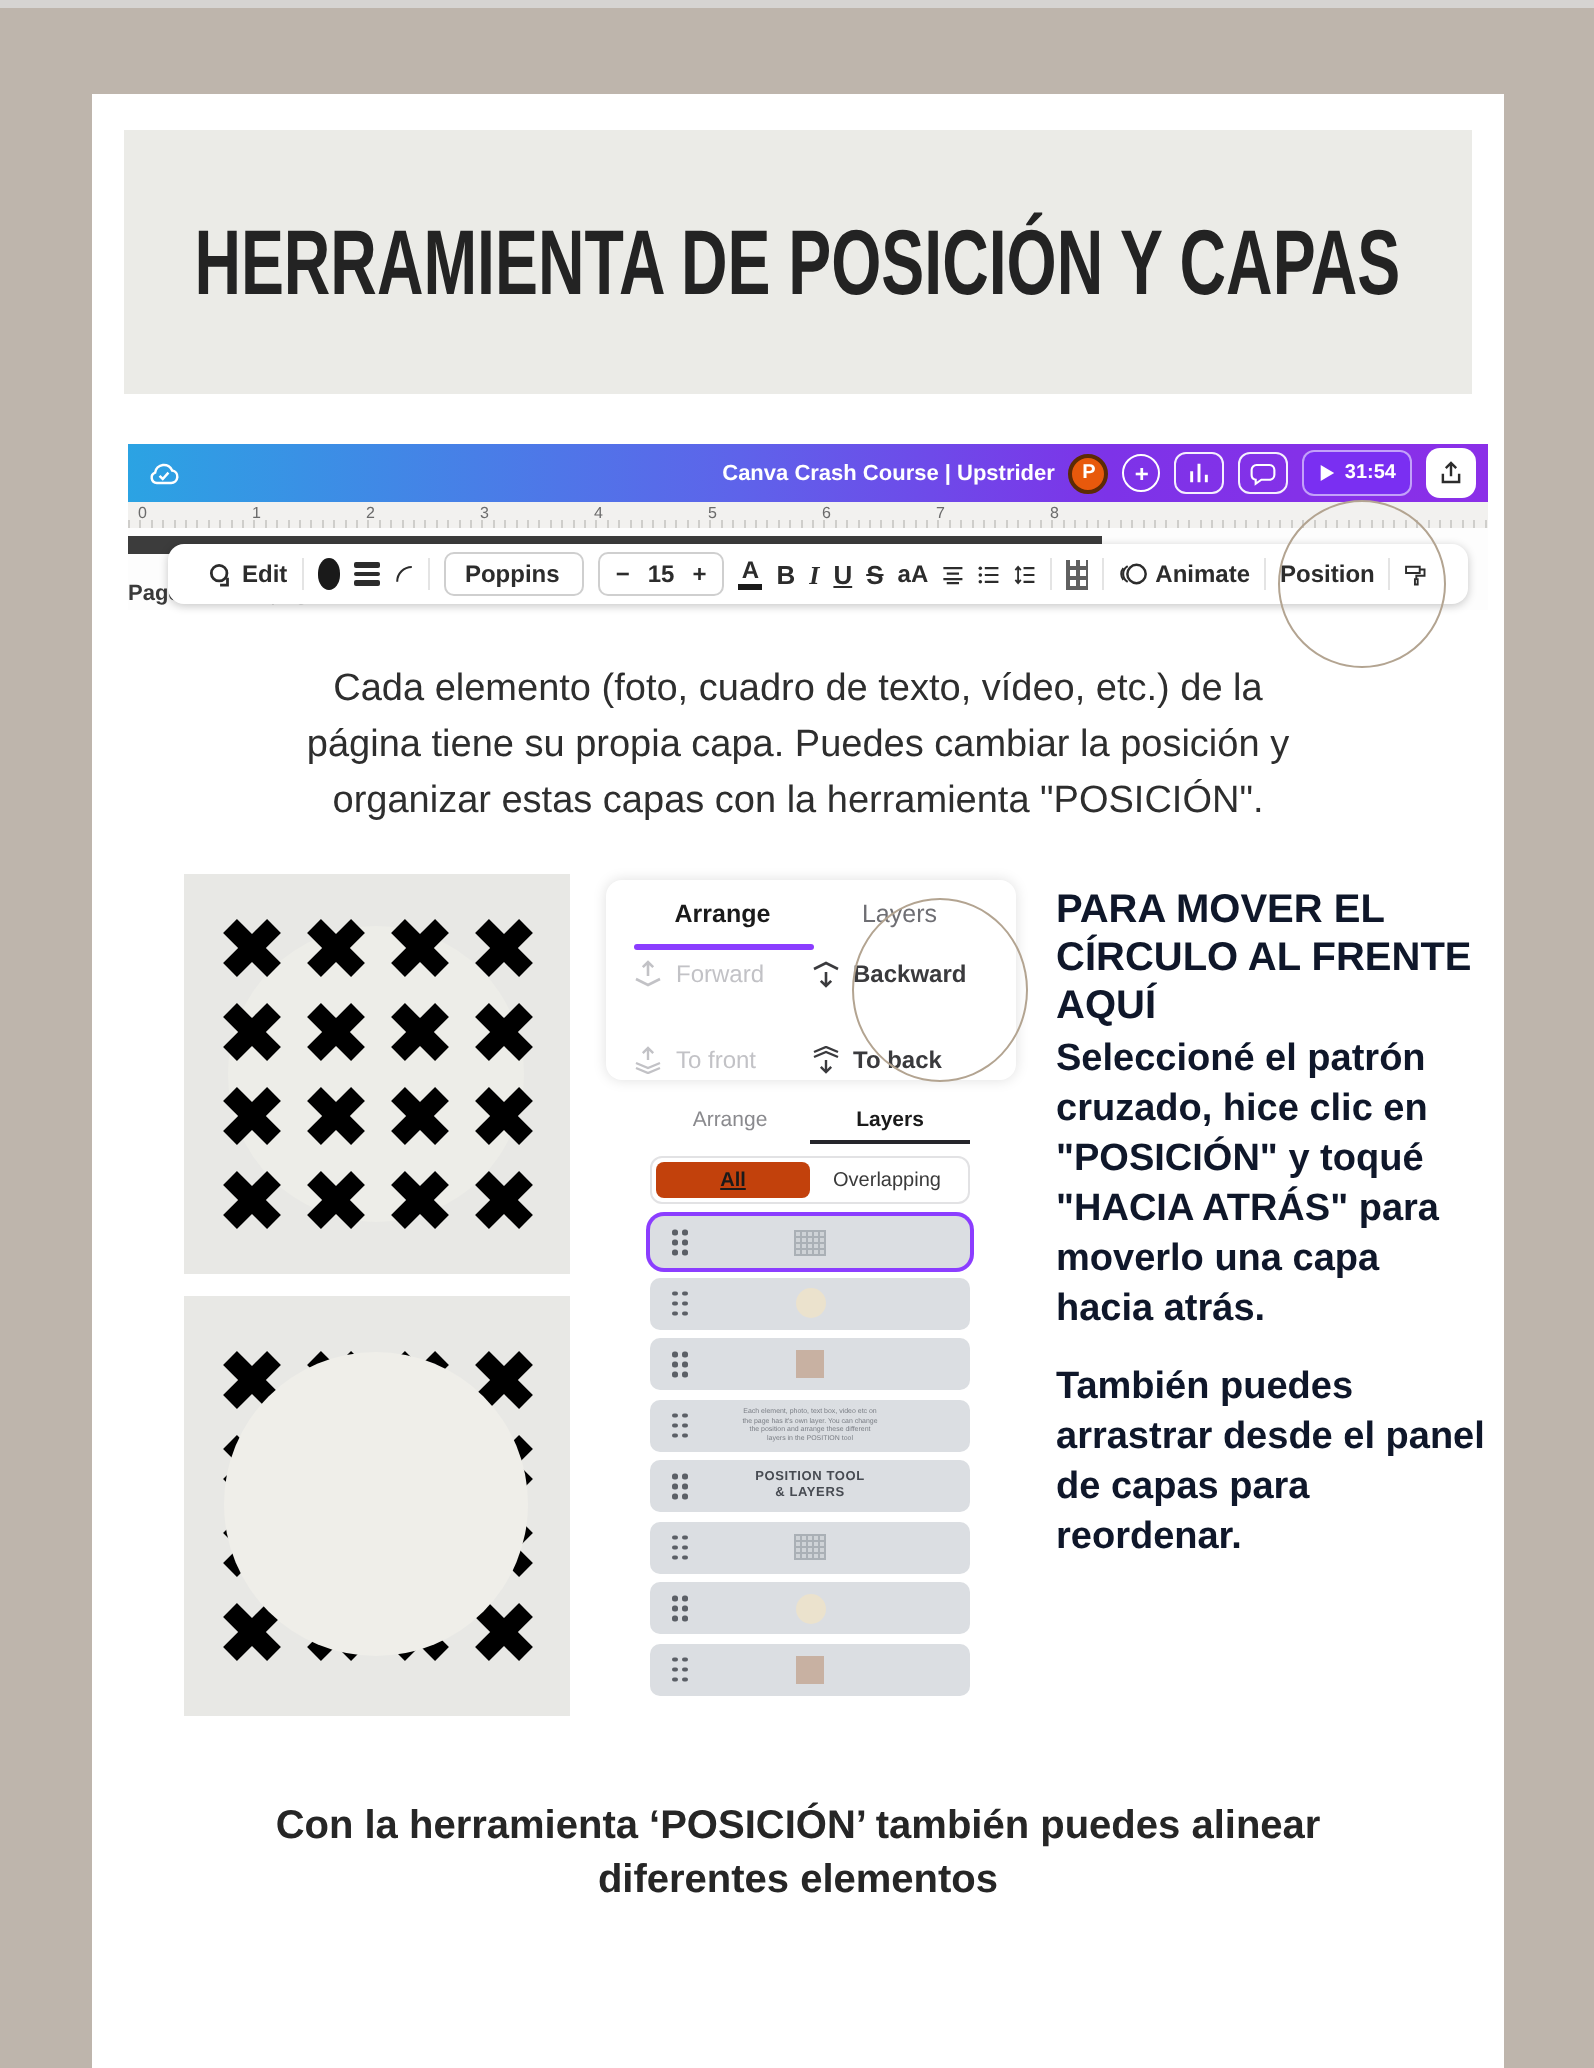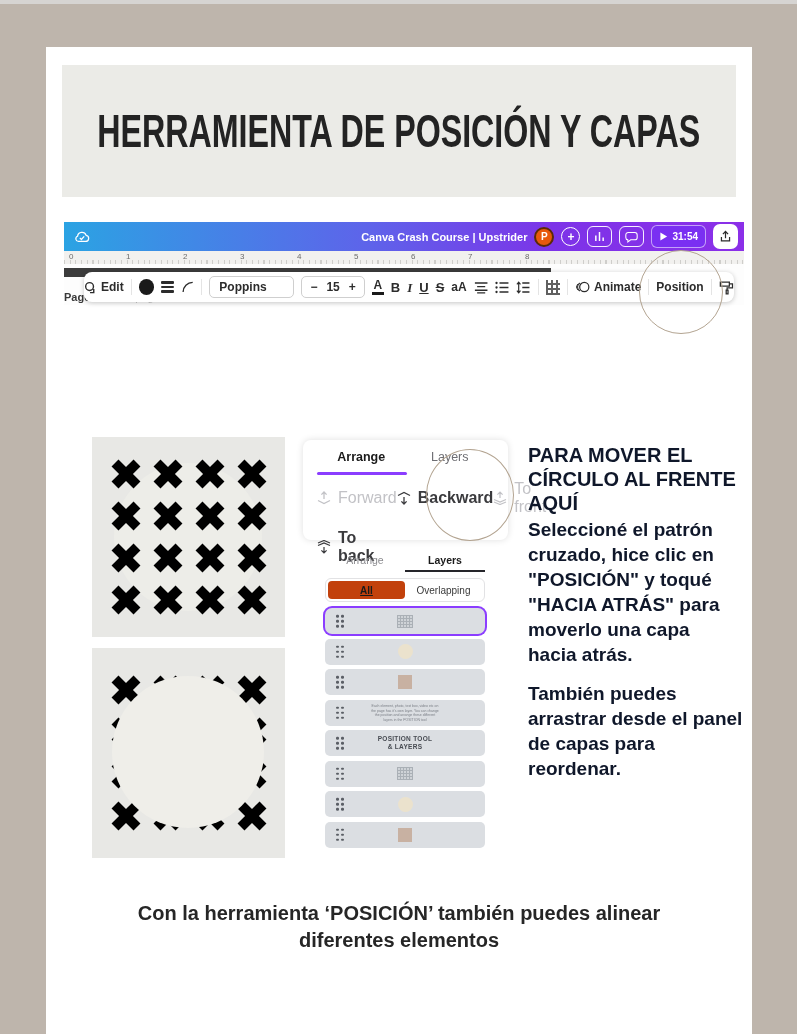--- a/index.html
+++ b/index.html
@@ -24,21 +24,21 @@
   .bar-btn{width:25px;height:21px;border-radius:6px;border:1.5px solid rgba(255,255,255,.92);box-sizing:border-box;display:flex;align-items:center;justify-content:center;}
   .timer-pill{height:21px;border-radius:6px;background:#7a2ff2;border:1px solid rgba(255,255,255,.55);display:flex;align-items:center;gap:4px;padding:0 7px;font-size:10px;font-weight:700;}
   .share-btn{width:25px;height:25px;border-radius:7px;background:#fff;display:flex;align-items:center;justify-content:center;}
 
   .ruler{left:0;top:29px;width:680px;height:13px;background:#f2f1ef;border-bottom:1px solid #e2e1df;}
   .ruler::after{content:"";position:absolute;left:0;bottom:0;width:100%;height:4px;background-image:repeating-linear-gradient(90deg,#cfcecb 0 1px,transparent 1px 5.7px);}
   .ruler span{position:absolute;top:1px;font-size:8px;color:#6b6b6b;}
   .canvas-zone{left:0;top:42px;width:680px;height:41px;background:#fdfdfd;}
   .dark-strip{left:0;top:46px;width:487px;height:9px;background:#3c3c3c;}
 
-  .toolbar{left:20px;top:50px;width:650px;height:30px;background:#fff;border-radius:8px;box-shadow:0 1px 5px rgba(0,0,0,.22);display:flex;align-items:center;gap:7px;padding:0 0;box-sizing:border-box;z-index:2;color:#2c2c2c;}
+  .toolbar{left:20px;top:50px;width:650px;height:30px;background:#fff;border-radius:8px;box-shadow:0 1px 5px rgba(0,0,0,.22);display:flex;align-items:center;gap:7px;padding:0 20px;box-sizing:border-box;z-index:2;color:#2c2c2c;}
   .tb-btn{display:flex;align-items:center;gap:4px;font-size:12px;font-weight:600;color:#2c2c2c;flex:0 0 auto;}
   .tb-sep{width:1px;height:16px;background:#e4e4e4;flex:0 0 auto;}
   .swatch-circle{width:16px;height:16px;border-radius:50%;background:#1a1a1a;}
   .bars{display:flex;flex-direction:column;gap:2px;}
   .bars i{display:block;width:13px;height:2.5px;background:#2c2c2c;border-radius:1px;}
   .font-box{border:1px solid #cfcfcf;border-radius:5px;height:22px;width:88px;display:flex;align-items:center;padding:0 9px;box-sizing:border-box;font-size:12px;font-weight:600;}
   .size-box{border:1px solid #cfcfcf;border-radius:5px;height:22px;display:flex;align-items:center;gap:9px;padding:0 8px;box-sizing:border-box;font-size:12px;font-weight:600;}
   .glyph{font-size:13px;font-weight:700;line-height:1;}
   .glyph.i{font-style:italic;font-family:"Liberation Serif",serif;}
   .glyph.u{text-decoration:underline;}
@@ -68,21 +68,21 @@
   .x{width:36px;height:36px;}
   .ghost-circle{left:22px;top:26px;width:148px;height:148px;border-radius:50%;background:#edede8;z-index:0;}
   .front-circle{left:20px;top:28px;width:152px;height:152px;border-radius:50%;background:#efeee9;z-index:2;}
 
   
   .arrange-card{left:257px;top:393px;width:205px;height:100px;background:#fff;border-radius:8px;box-shadow:0 0 7px rgba(0,0,0,.13);box-sizing:border-box;padding:10px 14px;}
   .ac-tabs{display:flex;font-size:12.5px;}
   .ac-tabs .t1{width:50%;text-align:center;font-weight:700;color:#1a1a1a;}
   .ac-tabs .t2{width:50%;text-align:center;color:#6e6e73;}
   .ac-underline{position:absolute;left:14px;top:32px;width:90px;height:3px;background:#8b3dff;border-radius:2px;}
-  .ac-grid{margin-top:16px;display:grid;grid-template-columns:1fr 1fr 1fr;row-gap:13px;font-size:16px;}
+  .ac-grid{margin-top:16px;display:grid;grid-template-columns:1fr 1fr;row-gap:29px;font-size:12px;}
   .ac-opt{display:flex;align-items:center;gap:7px;}
   .ac-opt.dim{color:#c2c2c6;}
   .ac-opt.on{color:#3a3a3d;font-weight:700;}
   .ac-opt svg{flex:0 0 auto;}
 
   
   .layers-panel{left:279px;top:501px;width:160px;}
   .lp-tabs{position:relative;height:24px;display:flex;font-size:10.5px;align-items:center;}
   .lp-tabs .t1{width:50%;text-align:center;color:#8a8a8e;}
   .lp-tabs .t2{width:50%;text-align:center;color:#1a1a1a;font-weight:700;}
@@ -257,20 +257,25 @@
     </div>
 
     <div class="abs page-label-row">
       <span class="page-label">Page 25</span>
       <span class="page-title-ph">Add page title</span>
     </div>
 
     <div class="abs annot annot1"></div>
   </div>
 
+  <div class="abs intro">
+    <div>Cada elemento (foto, cuadro de texto, vídeo, etc.) de la</div>
+    <div>página tiene su propia capa. Puedes cambiar la posición y</div>
+    <div>organizar estas capas con la herramienta "POSICIÓN".</div>
+  </div>
 
   <div class="abs pat-img imgA">
     <div class="abs ghost-circle"></div>
     <div class="pat-grid">
       <svg class="x" viewBox="0 0 44 44">
           <use href="#xmark"></use>
         </svg>
         <svg class="x" viewBox="0 0 44 44">
           <use href="#xmark"></use>
         </svg>

